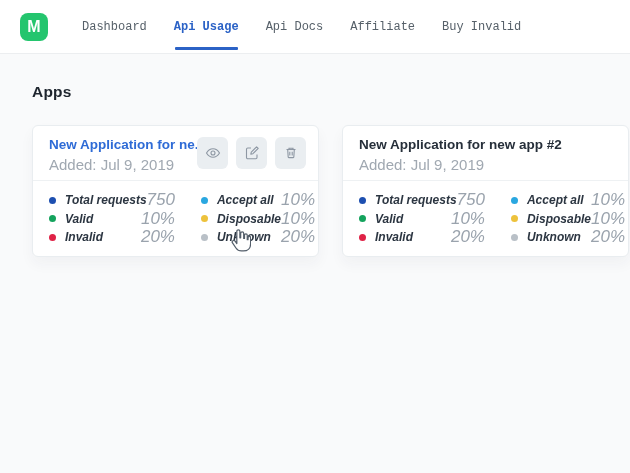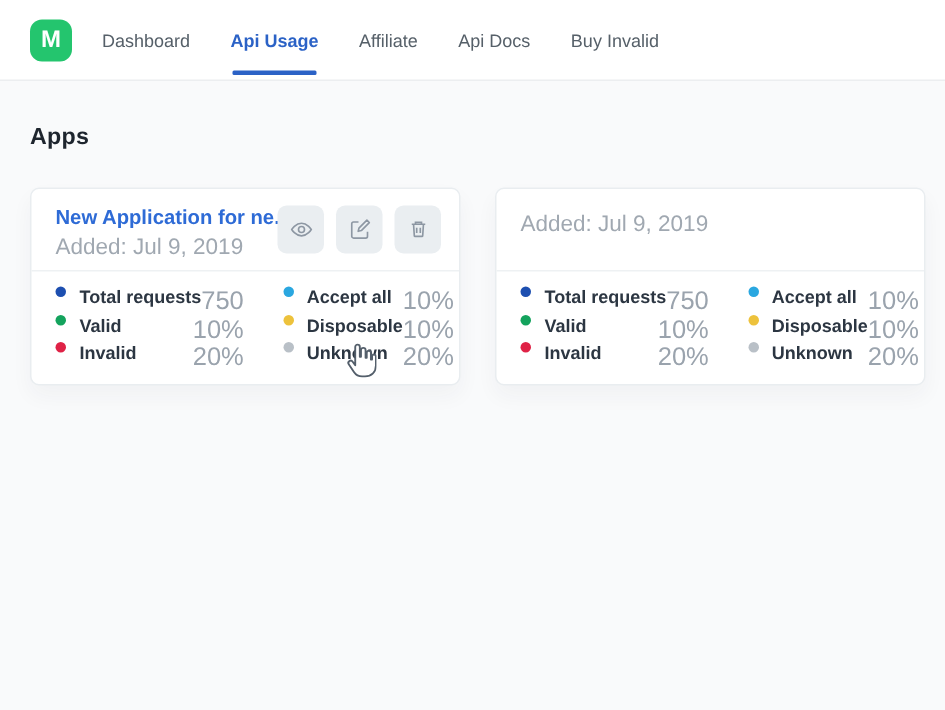--- a/index.html
+++ b/index.html
@@ -13,33 +13,33 @@
   .topbar {
     height:54px; background:#ffffff; border-bottom:1px solid #eceef0;
     display:flex; align-items:center; padding-left:20px;
   }
   .logo {
     width:28px; height:28px; border-radius:8px; background:#24c56e;
     display:flex; align-items:center; justify-content:center;
     color:#ffffff; font-weight:bold; font-size:16px; cursor:pointer;
     flex:0 0 auto;
   }
-  .nav { display:flex; gap:27px; margin-left:20px; height:100%; align-items:center; }
+  .nav { display:flex; gap:27px; margin-left:34px; height:100%; align-items:center;font-family:Liberation Mono, monospace; }
   .nav-item {
     font-size:12px; font-weight:500; color:#566069; cursor:pointer;
     height:100%; display:flex; align-items:center; position:relative;
     white-space:nowrap;
   }
   .nav-item.active { color:#2b62c6; font-weight:700; }
   .nav-item.active::after {
     content:""; position:absolute; left:1px; right:1px; bottom:3px;
     height:3px; background:#2b62c6; border-radius:1px;
   }
   
-  .main { background:#f9fafb; height:419px; padding:0 20px; }
+  .main { background:#f9fafb; height:419px; padding:0 32px; }
   .page-title {
     padding-top:29px; font-size:15.5px; font-weight:700; color:#1e252e;
     letter-spacing:.2px;
   }
   .cards { display:flex; gap:23px; margin-top:24px; }
   .card {
     width:287px; height:132px; background:#ffffff;
     border:1px solid #e9edf0; border-radius:6px;
     box-shadow:0 7px 14px rgba(35,46,60,.045);
     position:relative;
@@ -56,39 +56,39 @@
     width:31px; height:32px; border:none; border-radius:6px;
     background:#eaeef1; display:flex; align-items:center; justify-content:center;
     cursor:pointer; padding:0;
   }
   .icon-btn svg { display:block; }
   
   .stats {
     padding:10px 16px; display:grid; grid-template-columns:1fr 1fr;
     column-gap:26px;
   }
-  .stat { display:flex; height:18.5px; }
+  .stat { display:flex; align-items:center; height:18.5px;font-style:italic; }
   .dot { width:7px; height:7px; border-radius:50%; margin-right:9px; flex:0 0 auto; }
   .stat-label { font-size:12px; font-weight:700; color:#2c3642; white-space:nowrap; }
   .stat-value { margin-left:auto; font-size:17px; color:#9aa3ad; }
   
   .cursor { position:absolute; left:228px; top:227px; pointer-events:none; }
 </style>
 </head>
 <body>
 
 <header class="topbar">
   <div class="logo">
     <span>M</span>
   </div>
   <nav class="nav">
     <span class="nav-item">Dashboard</span>
     <span class="nav-item active">Api Usage</span>
+    <span class="nav-item">Api Docs</span>
     <span class="nav-item">Affiliate</span>
-    <span class="nav-item">Api Docs</span>
     <span class="nav-item">Buy Invalid</span>
   </nav>
 </header>
 
 <main class="main">
   <h1 class="page-title">Apps</h1>
 
   <div class="cards">
 
     <section class="card">
@@ -153,20 +153,21 @@
         <div class="stat">
           <span class="dot" style="background-color: rgb(185, 192, 199);"></span>
           <span class="stat-label">Unknown</span>
           <span class="stat-value">20%</span>
         </div>
       </div>
     </section>
 
     <section class="card">
       <div class="card-head">
+        <div class="card-title" style="max-width:240px;">New Application for new app #2</div>
         <div class="card-added">Added: Jul 9, 2019</div>
       </div>
       <div class="stats">
         <div class="stat">
           <span class="dot" style="background-color: rgb(29, 79, 176);"></span>
           <span class="stat-label">Total requests</span>
           <span class="stat-value">750</span>
         </div>
         <div class="stat">
           <span class="dot" style="background-color: rgb(42, 167, 224);"></span>

